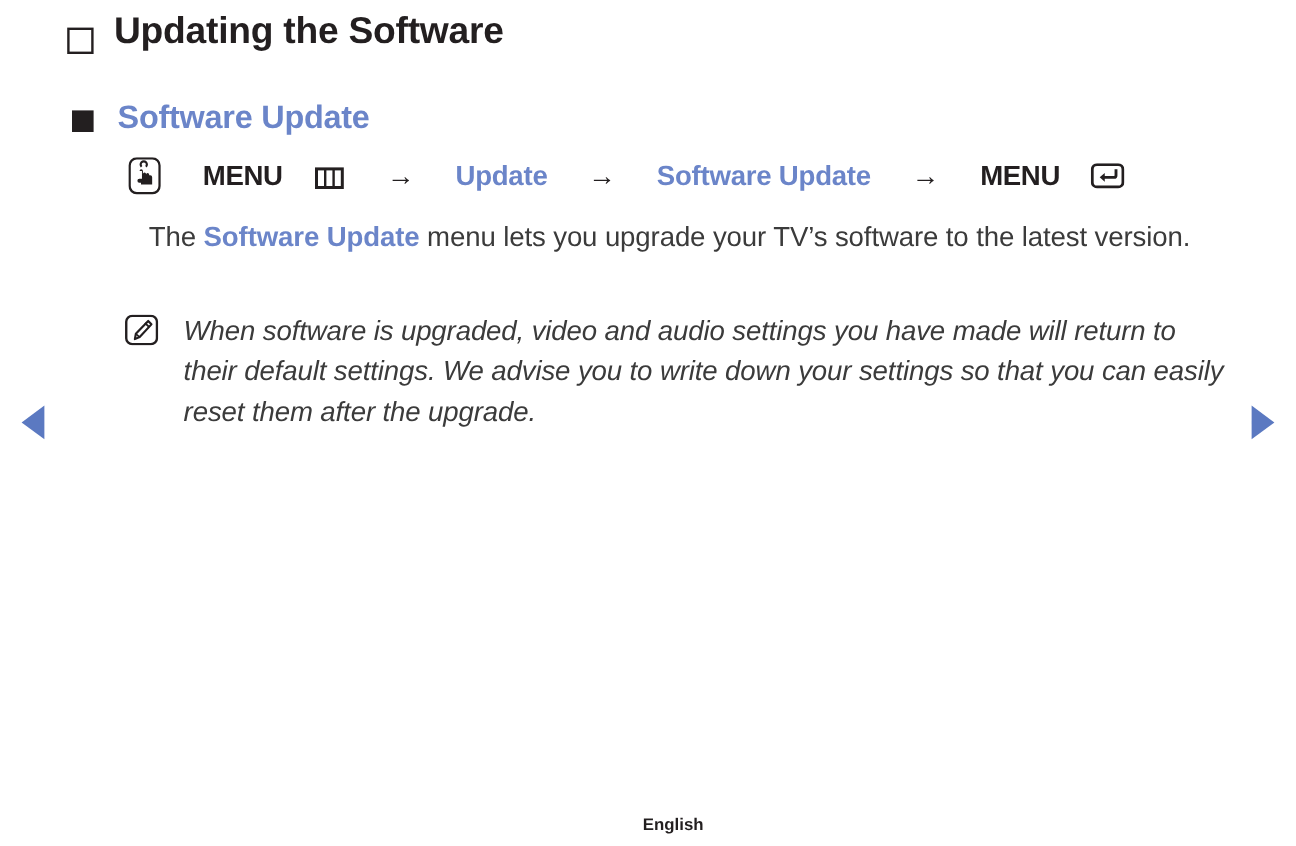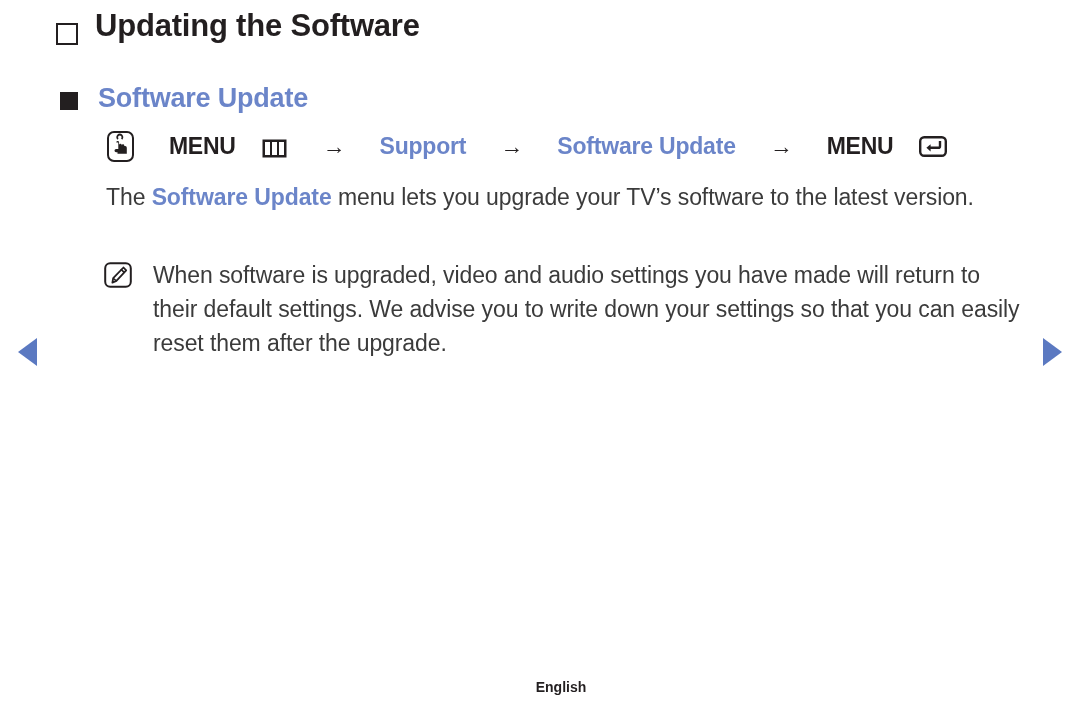--- a/index.html
+++ b/index.html
@@ -133,21 +133,21 @@
   .icon-enter {
     width: 28px;
     height: 21px;
     flex: 0 0 auto;
     margin-left: 1px;
   }
 
   
   .body-para {
     position: absolute;
-    left: 106px;
+    left: 124px;
     top: 180px;
     width: 895px;
     font-size: 23px;
     line-height: 34px;
     color: #3b3b3b;
     letter-spacing: -0.1px;
   }
   .inline-blue {
     color: #6b85c9;
     font-weight: bold;
@@ -168,20 +168,21 @@
     flex: 0 0 auto;
     margin-top: 4px;
     margin-right: 21px;
   }
   .note-text {
     font-size: 23px;
     line-height: 34px;
     color: #3b3b3b;
     letter-spacing: -0.1px;
     width: 870px;
+    font-style: italic;
   }
 
   
   .nav-arrow {
     position: absolute;
     top: 338px;
     width: 0;
     height: 0;
     cursor: pointer;
   }
@@ -244,21 +245,21 @@
     <span class="icon-menu-grid">
       <svg viewBox="0 0 25 19" width="25" height="19" aria-hidden="true">
         <rect x="0.5" y="0.5" width="24" height="18" fill="#231f20"></rect>
         <rect x="3" y="3" width="5" height="13" fill="#ffffff"></rect>
         <rect x="10" y="3" width="5" height="13" fill="#ffffff"></rect>
         <rect x="17" y="3" width="5" height="13" fill="#ffffff"></rect>
       </svg>
     </span>
 
     <span class="path-arrow">→</span>
-    <span class="path-link">Support</span>
+    <span class="path-link">Update</span>
     <span class="path-arrow">→</span>
     <span class="path-link">Software Update</span>
     <span class="path-arrow">→</span>
     <span class="enter-label">MENU</span>
 
     <span class="icon-enter">
       <svg viewBox="0 0 28 21" width="28" height="21" aria-hidden="true">
         <rect x="1.2" y="1.2" width="25.6" height="18.6" rx="4" ry="4" fill="#ffffff" stroke="#231f20" stroke-width="2.4"></rect>
         <path d="M21 5 v5.2 a1.6 1.6 0 0 1 -1.6 1.6 h-9.4" fill="none" stroke="#231f20" stroke-width="2.4"></path>
         <path d="M11.6 8.2 L7.4 11.8 L11.6 15.4 Z" fill="#231f20"></path>

